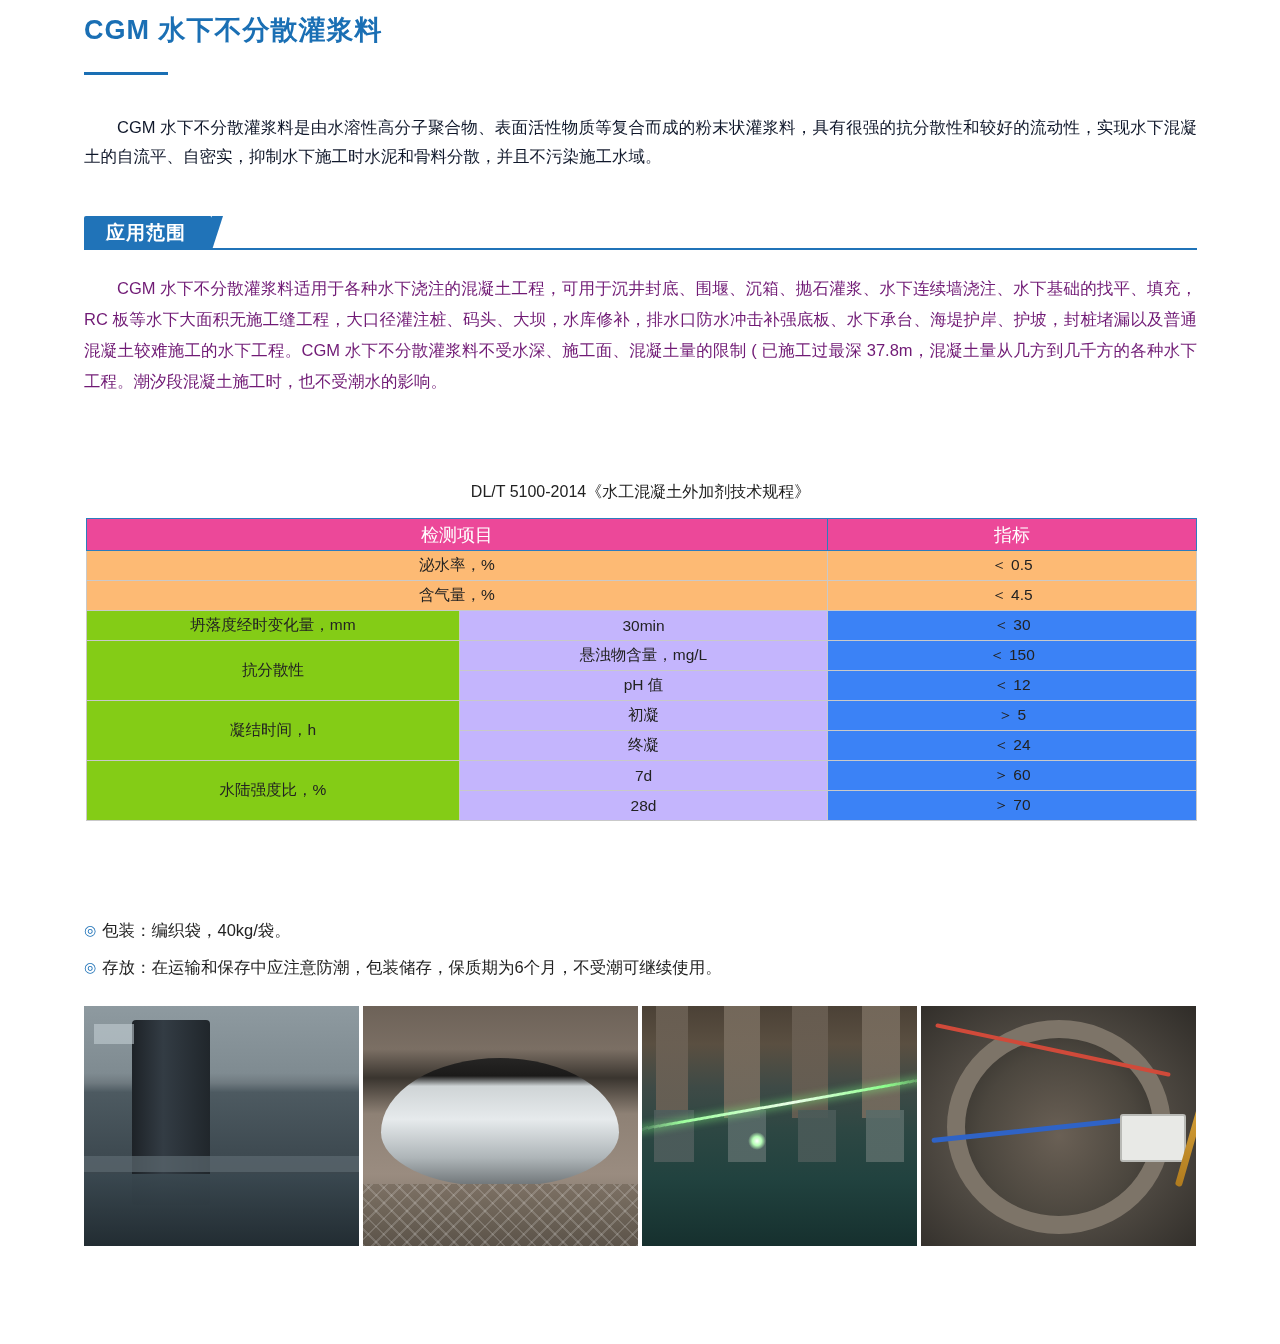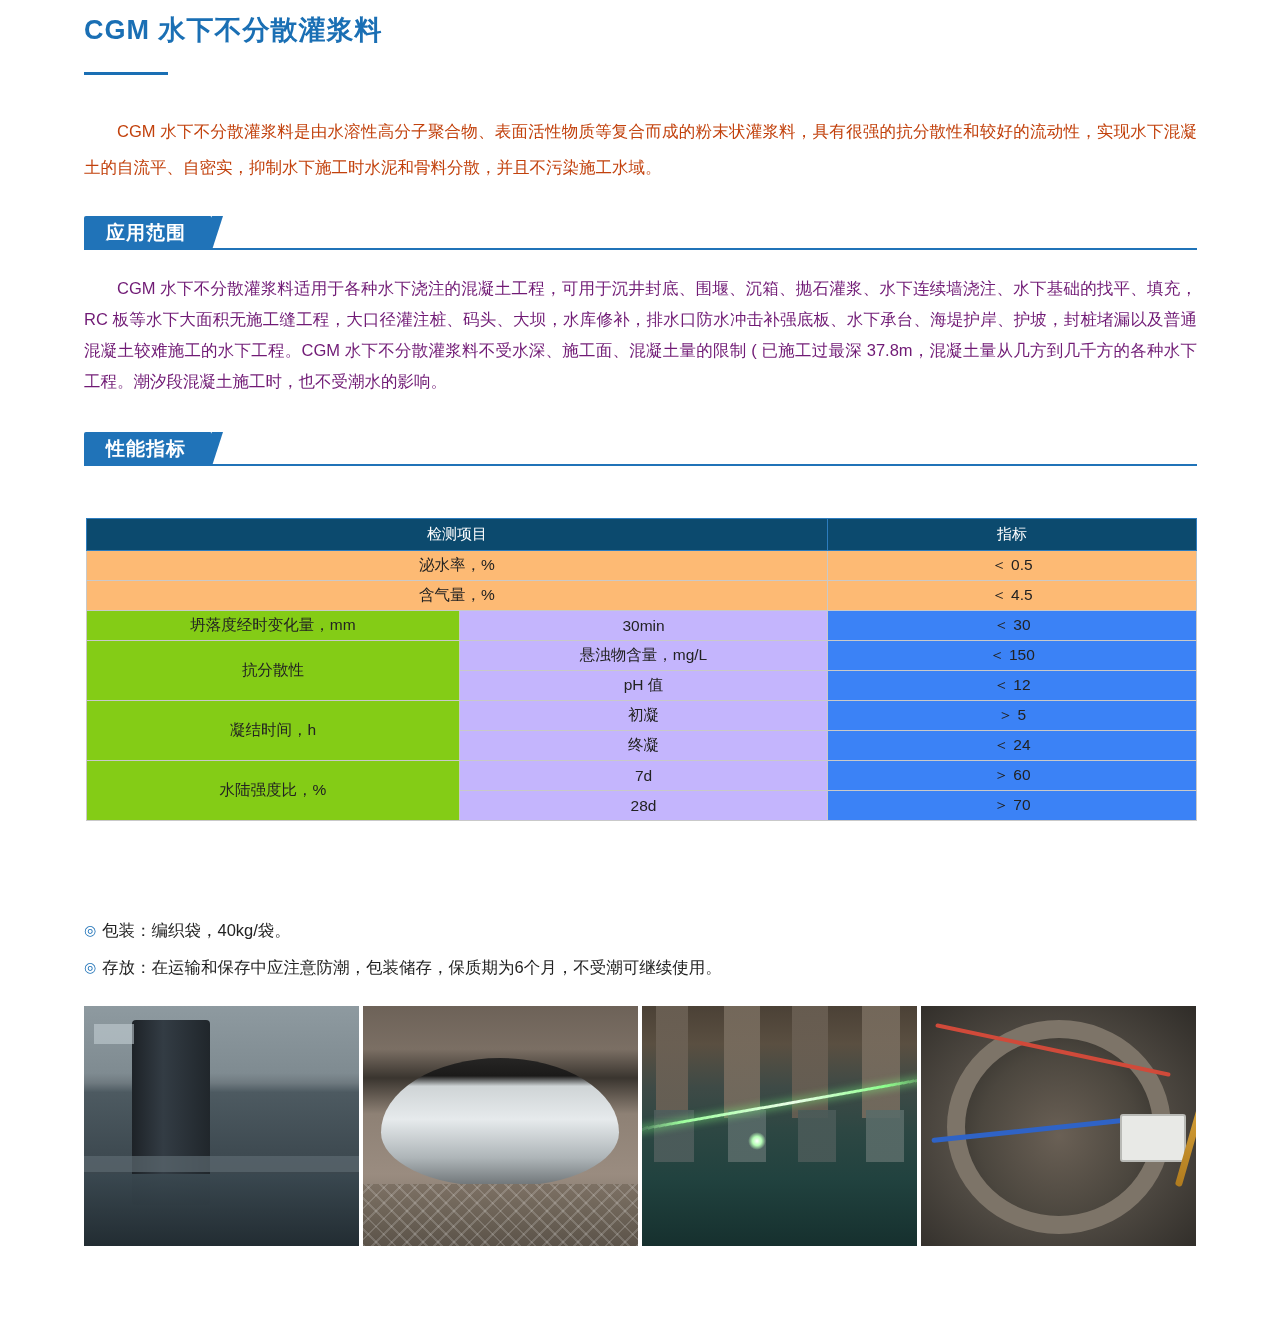--- a/index.html
+++ b/index.html
@@ -43,22 +43,22 @@
     background: #1a6fb4;
   }
 
   
   .intro {
     position: absolute;
     left: 84px;
     top: 113px;
     width: 1113px;
     font-size: 16.5px;
-    line-height: 36px;
-    color: #c2410c;
+    line-height: 29px;
+    color: #0f172a;
     text-align: justify;
     text-indent: 33px;
   }
 
   
   .section-head {
     position: absolute;
     left: 84px;
     height: 34px;
     width: 1113px;
@@ -134,24 +134,24 @@
     table-layout: fixed;
   }
   table.perf th, table.perf td {
     border: 1px solid #c9c9c9;
     text-align: center;
     height: 30px;
     padding: 0 4px;
     box-sizing: border-box;
   }
   table.perf thead th {
-    background: #0c4a6e;
+    background: #ec4899;
     color: #ffffff;
     font-weight: normal;
-    font-size: 15px;
+    font-size: 18px;
     height: 32px;
     border: 1px solid #2c7cbe;
   }
   table.perf tbody tr td {
     background: #ffffff;
   }
   table.perf tbody tr.shade td {
     background: #fdba74;
   }
   table.perf td.left-label {
@@ -359,25 +359,22 @@
   <div class="title-underline"></div>
 
   <div class="intro">CGM 水下不分散灌浆料是由水溶性高分子聚合物、表面活性物质等复合而成的粉末状灌浆料，具有很强的抗分散性和较好的流动性，实现水下混凝土的自流平、自密实，抑制水下施工时水泥和骨料分散，并且不污染施工水域。</div>
 
   <div class="section-head" style="top:216px;">
     <div class="tab">应用范围</div>
     <div class="rule"></div>
   </div>
   <div class="para" style="top:273px;">CGM 水下不分散灌浆料适用于各种水下浇注的混凝土工程，可用于沉井封底、围堰、沉箱、抛石灌浆、水下连续墙浇注、水下基础的找平、填充，RC 板等水下大面积无施工缝工程，大口径灌注桩、码头、大坝，水库修补，排水口防水冲击补强底板、水下承台、海堤护岸、护坡，封桩堵漏以及普通混凝土较难施工的水下工程。CGM 水下不分散灌浆料不受水深、施工面、混凝土量的限制 ( 已施工过最深 37.8m，混凝土量从几方到几千方的各种水下工程。潮汐段混凝土施工时，也不受潮水的影响。</div>
 
-  <div class="section-head" style="top:432px;">
-    <div class="tab">性能指标</div>
-    <div class="rule"></div>
-  </div>
-
+
+  <div class="table-caption">DL/T 5100-2014《水工混凝土外加剂技术规程》</div>
 
   <table class="perf">
     <colgroup>
       <col style="width:373px">
       <col style="width:368px">
       <col style="width:369px">
     </colgroup>
     <thead>
       <tr>
         <th colspan="2">检测项目</th>

